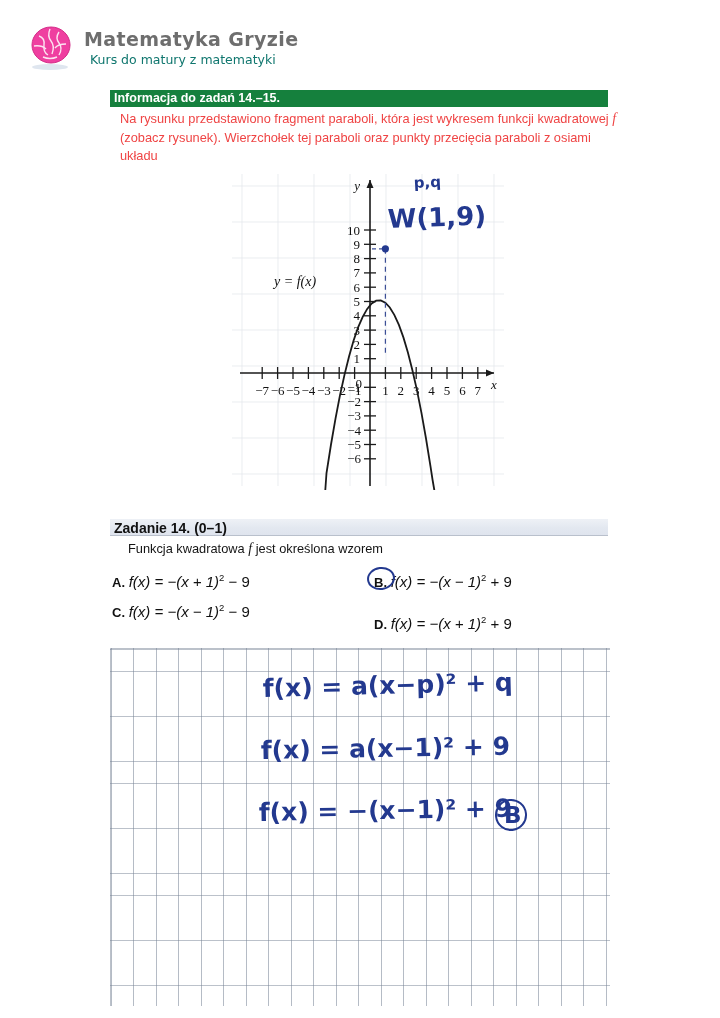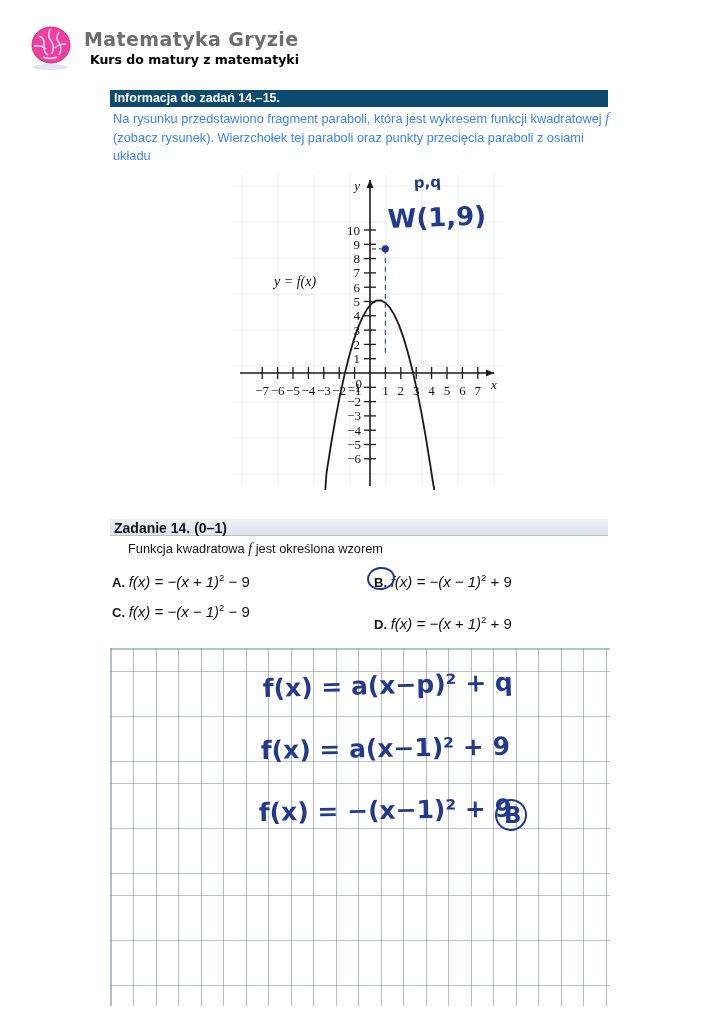--- a/index.html
+++ b/index.html
@@ -24,37 +24,37 @@
     background: #dfe6ef; border-radius: 50%;
   }
   .brand-title {
     position: absolute; left: 84px; top: 28px;
     font-size: 19px; font-weight: bold; color: #6e6e6e;
     letter-spacing: 0.4px;
     font-family: "DejaVu Sans", sans-serif;
   }
   .brand-sub {
     position: absolute; left: 90px; top: 52px;
-    font-size: 12.5px; font-weight: bold; color: #000000;
+    font-size: 12.5px; font-weight: normal; color: #0f766e;
     font-family: "DejaVu Sans", sans-serif;
   }
 
   
   .info-bar {
     position: absolute; left: 110px; top: 90px; width: 498px; height: 17px;
-    background: #0c4a6e;
+    background: #15803d;
   }
   .info-bar span {
     position: absolute; left: 4px; top: 1px;
     color: #ffffff; font-size: 12.5px; font-weight: bold;
     font-family: "Liberation Sans", sans-serif;
   }
   .info-body {
-    position: absolute; left: 113px; top: 110px; width: 500px;
-    font-size: 12.8px; color: #3b82f6; line-height: 18.5px;
+    position: absolute; left: 120px; top: 110px; width: 500px;
+    font-size: 12.8px; color: #ef4444; line-height: 18.5px;
   }
   .info-body .ital { font-family: "Liberation Serif", serif; font-style: italic; font-size: 14px; }
 
   
   .graph-box {
     position: absolute; left: 222px; top: 168px; width: 290px; height: 322px;
   }
   .graph-svg { position: absolute; left: 0; top: 0; }
   .hand {
     font-family: "DejaVu Sans", sans-serif;

